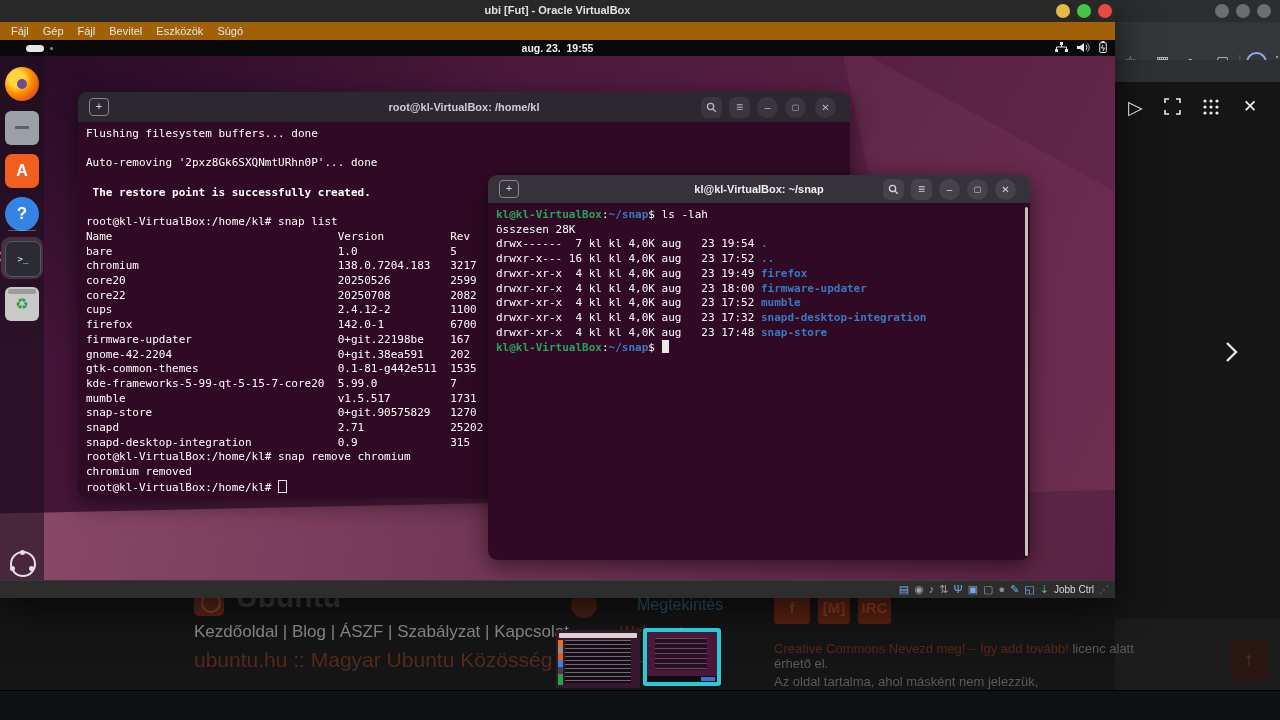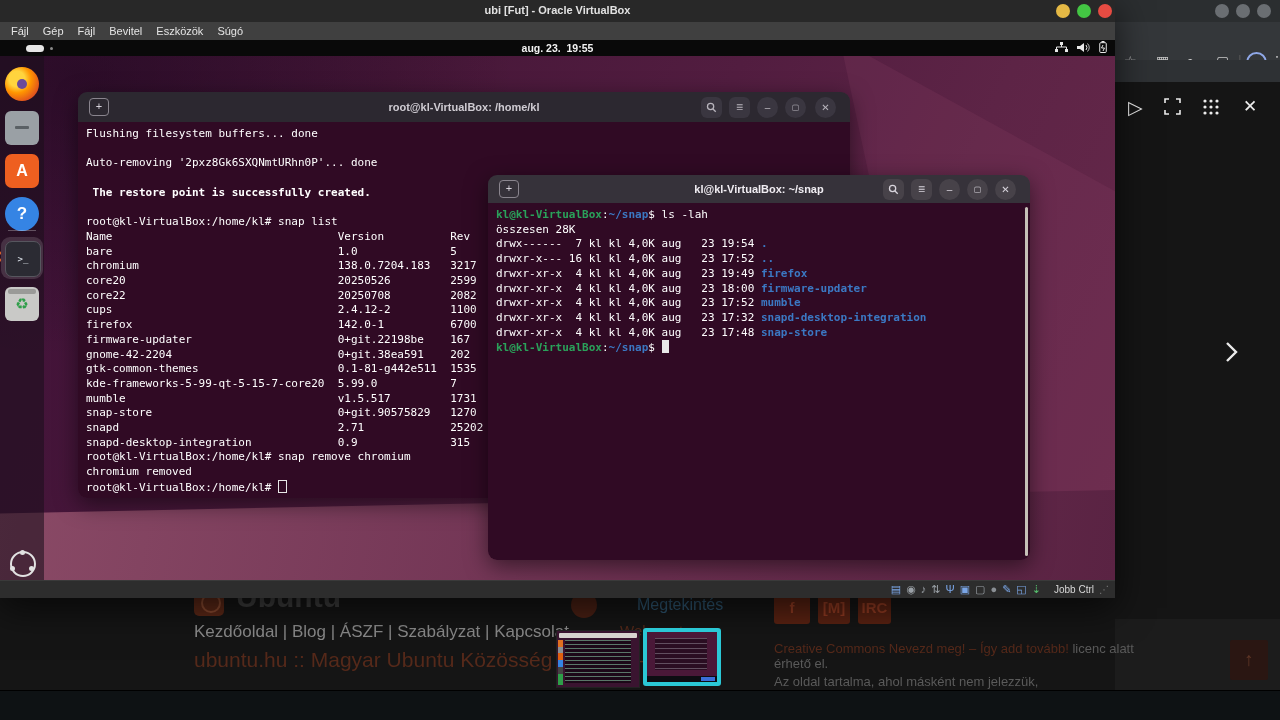--- a/index.html
+++ b/index.html
@@ -48,26 +48,26 @@
   .t2-term{left:8px;top:6px;width:52px;height:32px;background:#2a0d22;
     background-image:repeating-linear-gradient(180deg,rgba(200,200,210,.35) 0 1px,transparent 1px 5px);}
   .t2-bar{left:0px;bottom:0px;width:100%;height:6px;background:#0d0d12;}
   .t2-accent{right:2px;bottom:1px;width:14px;height:4px;background:#3a6fd8;}
 
   
   #vbox{left:0;top:0;width:1115px;height:598px;z-index:10;box-shadow:0 10px 35px rgba(0,0,0,.65);}
   .vb-titlebar{left:0;top:0;width:1115px;height:22px;background:#282828;}
   .vb-title{left:50%;top:4px;transform:translateX(-50%);font-size:11px;font-weight:bold;color:#e2e2e2;}
   .tl-btn{width:14px;height:14px;border-radius:50%;top:4px;}
-  .vb-menubar{left:0;top:22px;width:1115px;height:18px;background:#404040;display:flex;align-items:center;padding-left:4px;box-sizing:border-box;}
+  .vb-menubar{left:0;top:22px;width:1115px;height:18px;background:#a16207;display:flex;align-items:center;padding-left:4px;box-sizing:border-box;}
   .vb-menuitem{color:#e4e4e4;font-size:11px;padding:0 7px;}
   .vb-statusbar{left:0;top:580px;width:1115px;height:18px;background:#2d2d2d;border-top:1px solid #3a3a3a;
     box-sizing:border-box;display:flex;align-items:center;justify-content:flex-end;padding-right:6px;gap:5px;}
   .st-ic{font-size:11px;line-height:1;}
-  .st-key{color:#d8d8d8;font-size:10px;margin-left:8px;}
+  .st-key{color:#d8d8d8;font-size:10px;margin-left:0;}
   .st-grip{color:#777;font-size:10px;}
 
   
   #vm{left:0;top:40px;width:1115px;height:540px;overflow:hidden;
     background:linear-gradient(115deg,#41123a 0%,#471739 30%,#521d40 55%,#5d2446 75%,#68294b 100%);}
   .wp-dark{left:0;top:0;width:520px;height:320px;background:radial-gradient(ellipse at 15% 10%,rgba(15,4,18,.45),transparent 70%);}
   .wp-wedge{left:840px;top:0;width:275px;height:540px;background:rgba(135,62,102,.22);
     clip-path:polygon(0 0,100% 28%,100% 100%,42% 100%);}
   .wp-band{left:0;top:450px;width:1115px;height:90px;
     background:linear-gradient(100deg,#8a4a66,#6b2f50 60%,#5a2343);

